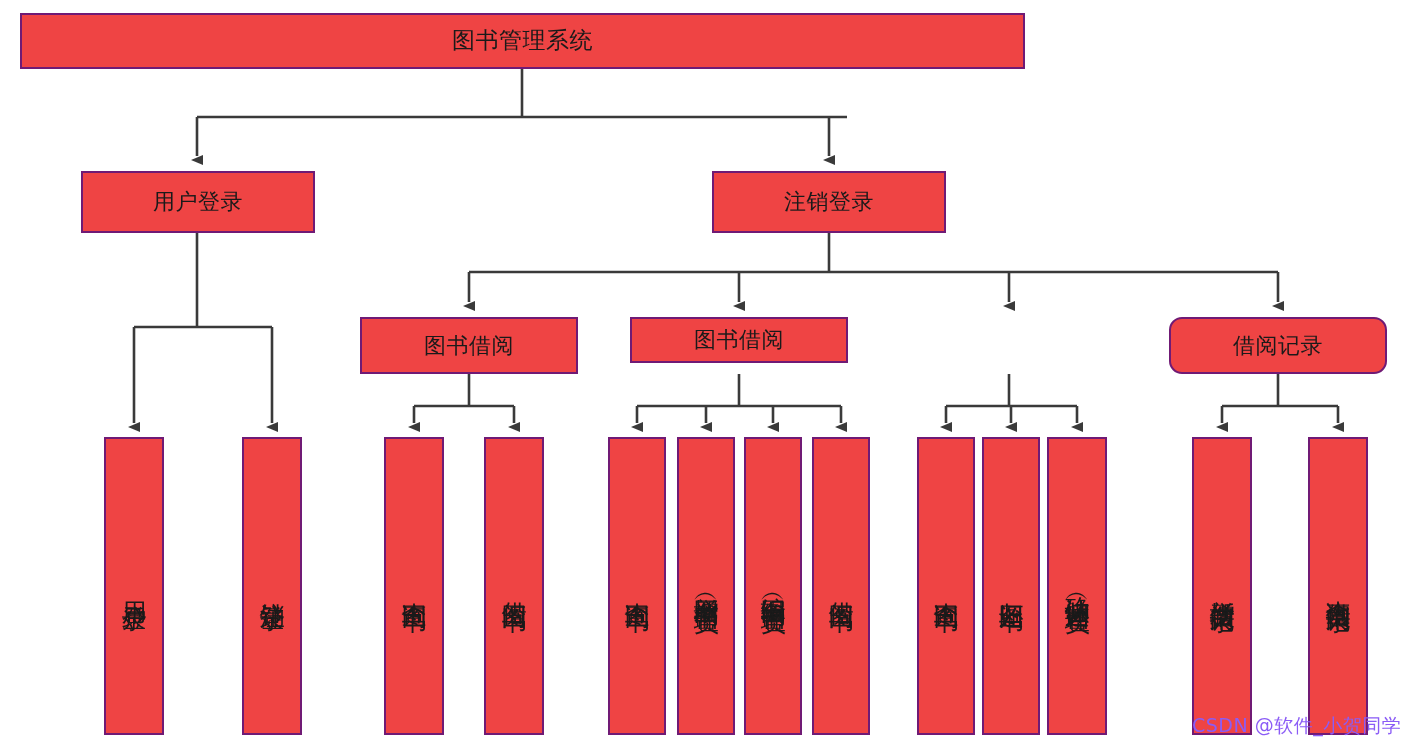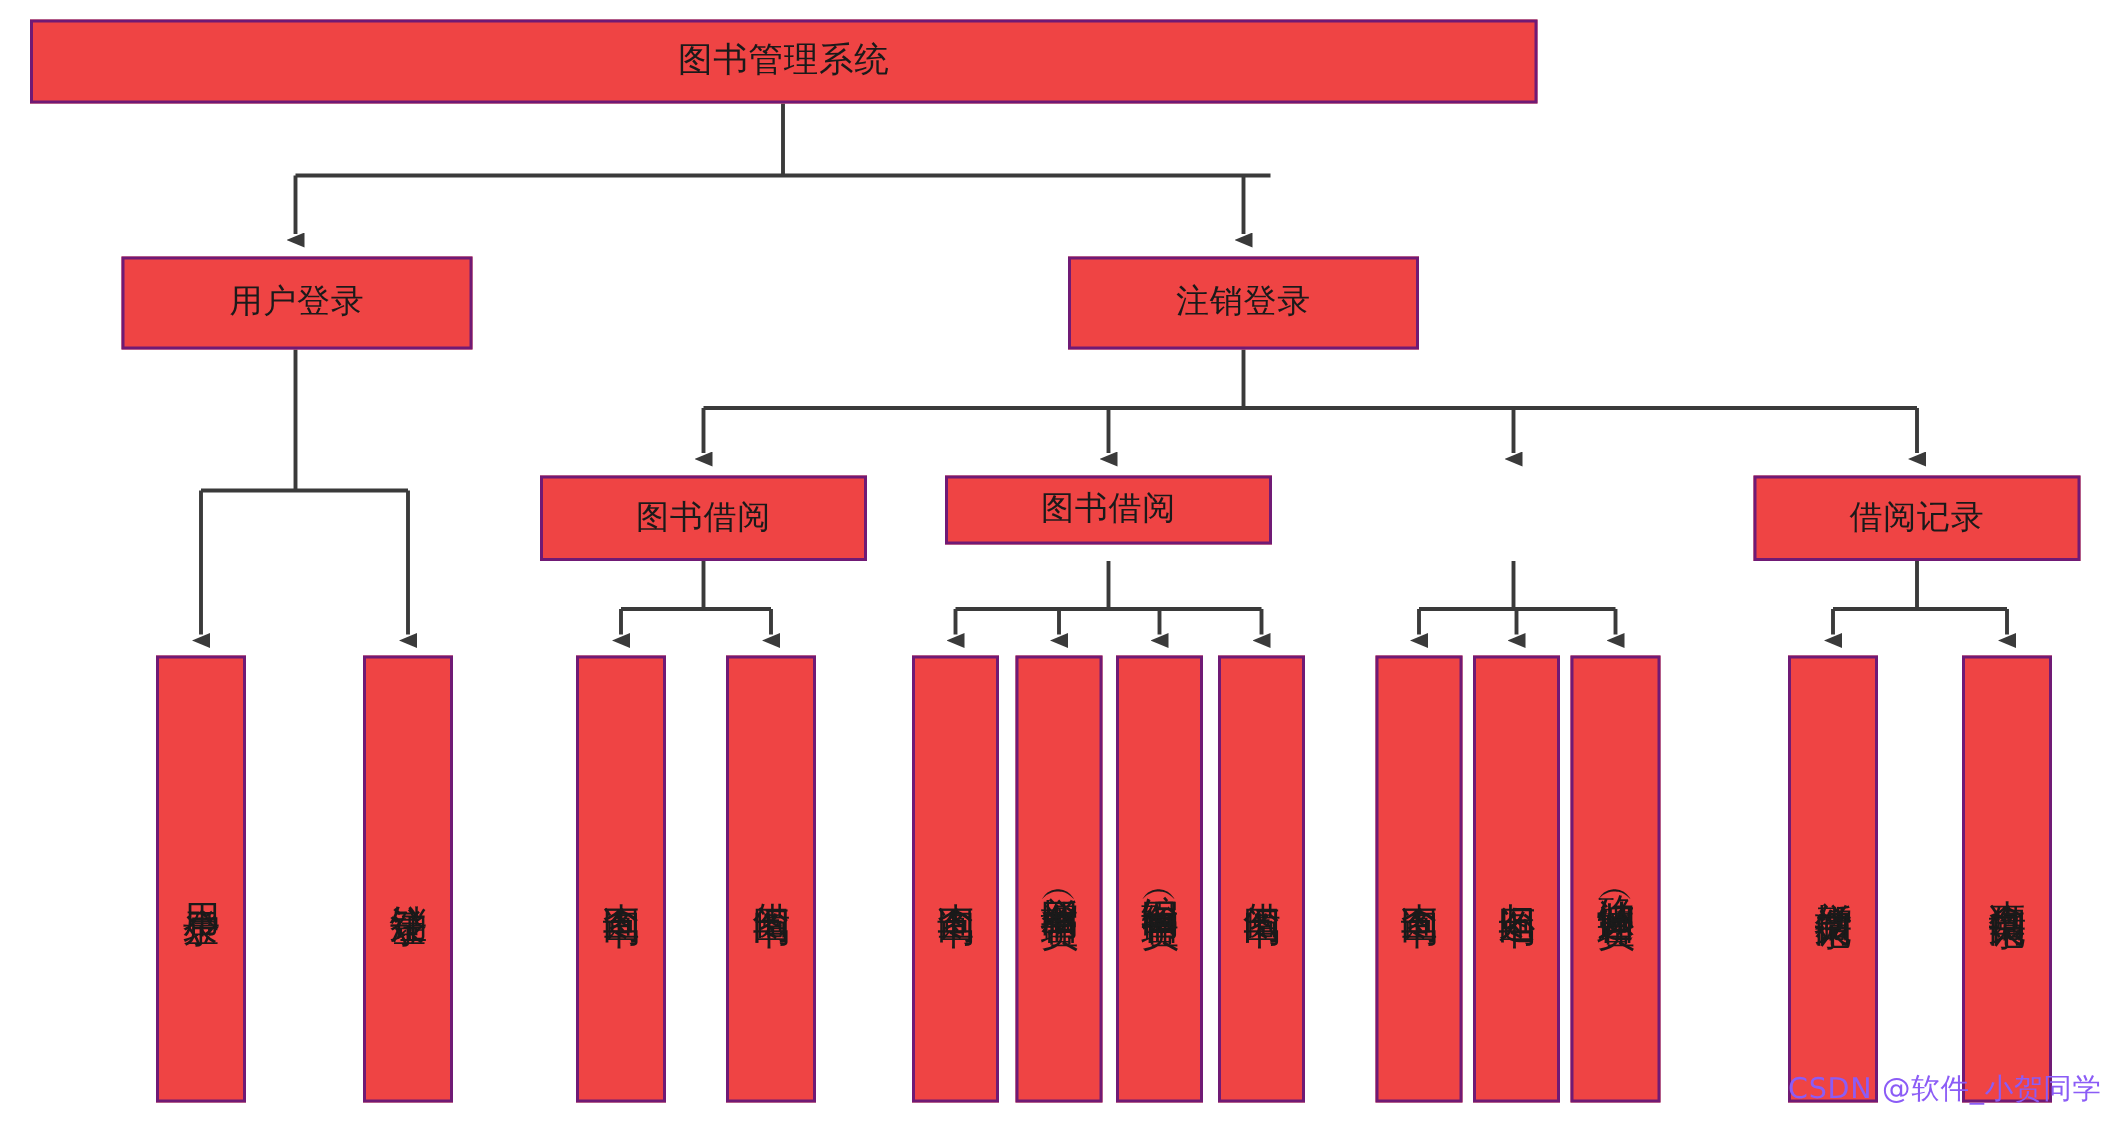--- a/index.html
+++ b/index.html
@@ -132,21 +132,21 @@
   <div class="node node-h" style="left:712px; top:171px; width:234px; height:62px;">
     <span>注销登录</span>
   </div>
 
   <div class="node node-h" style="left:360px; top:317px; width:218px; height:57px;">
     <span>图书借阅</span>
   </div>
   <div class="node node-h" style="left:630px; top:317px; width:218px; height:46px;justify-content:center;">
     <span>图书借阅</span>
   </div>
-  <div class="node node-h" style="left:1169px; top:317px; width:218px; height:57px;">
+  <div class="node node-h" style="left:1169px; top:317px; width:218px; height:57px;border-radius:13px;">
     <span>借阅记录</span>
   </div>
 
   <div class="node node-v" style="left:104px; top:437px; width:60px; height:298px;">
     <span class="vlabel">用户登录</span>
   </div>
   <div class="node node-v" style="left:242px; top:437px; width:60px; height:298px;">
     <span class="vlabel">注销登录</span>
   </div>
 

